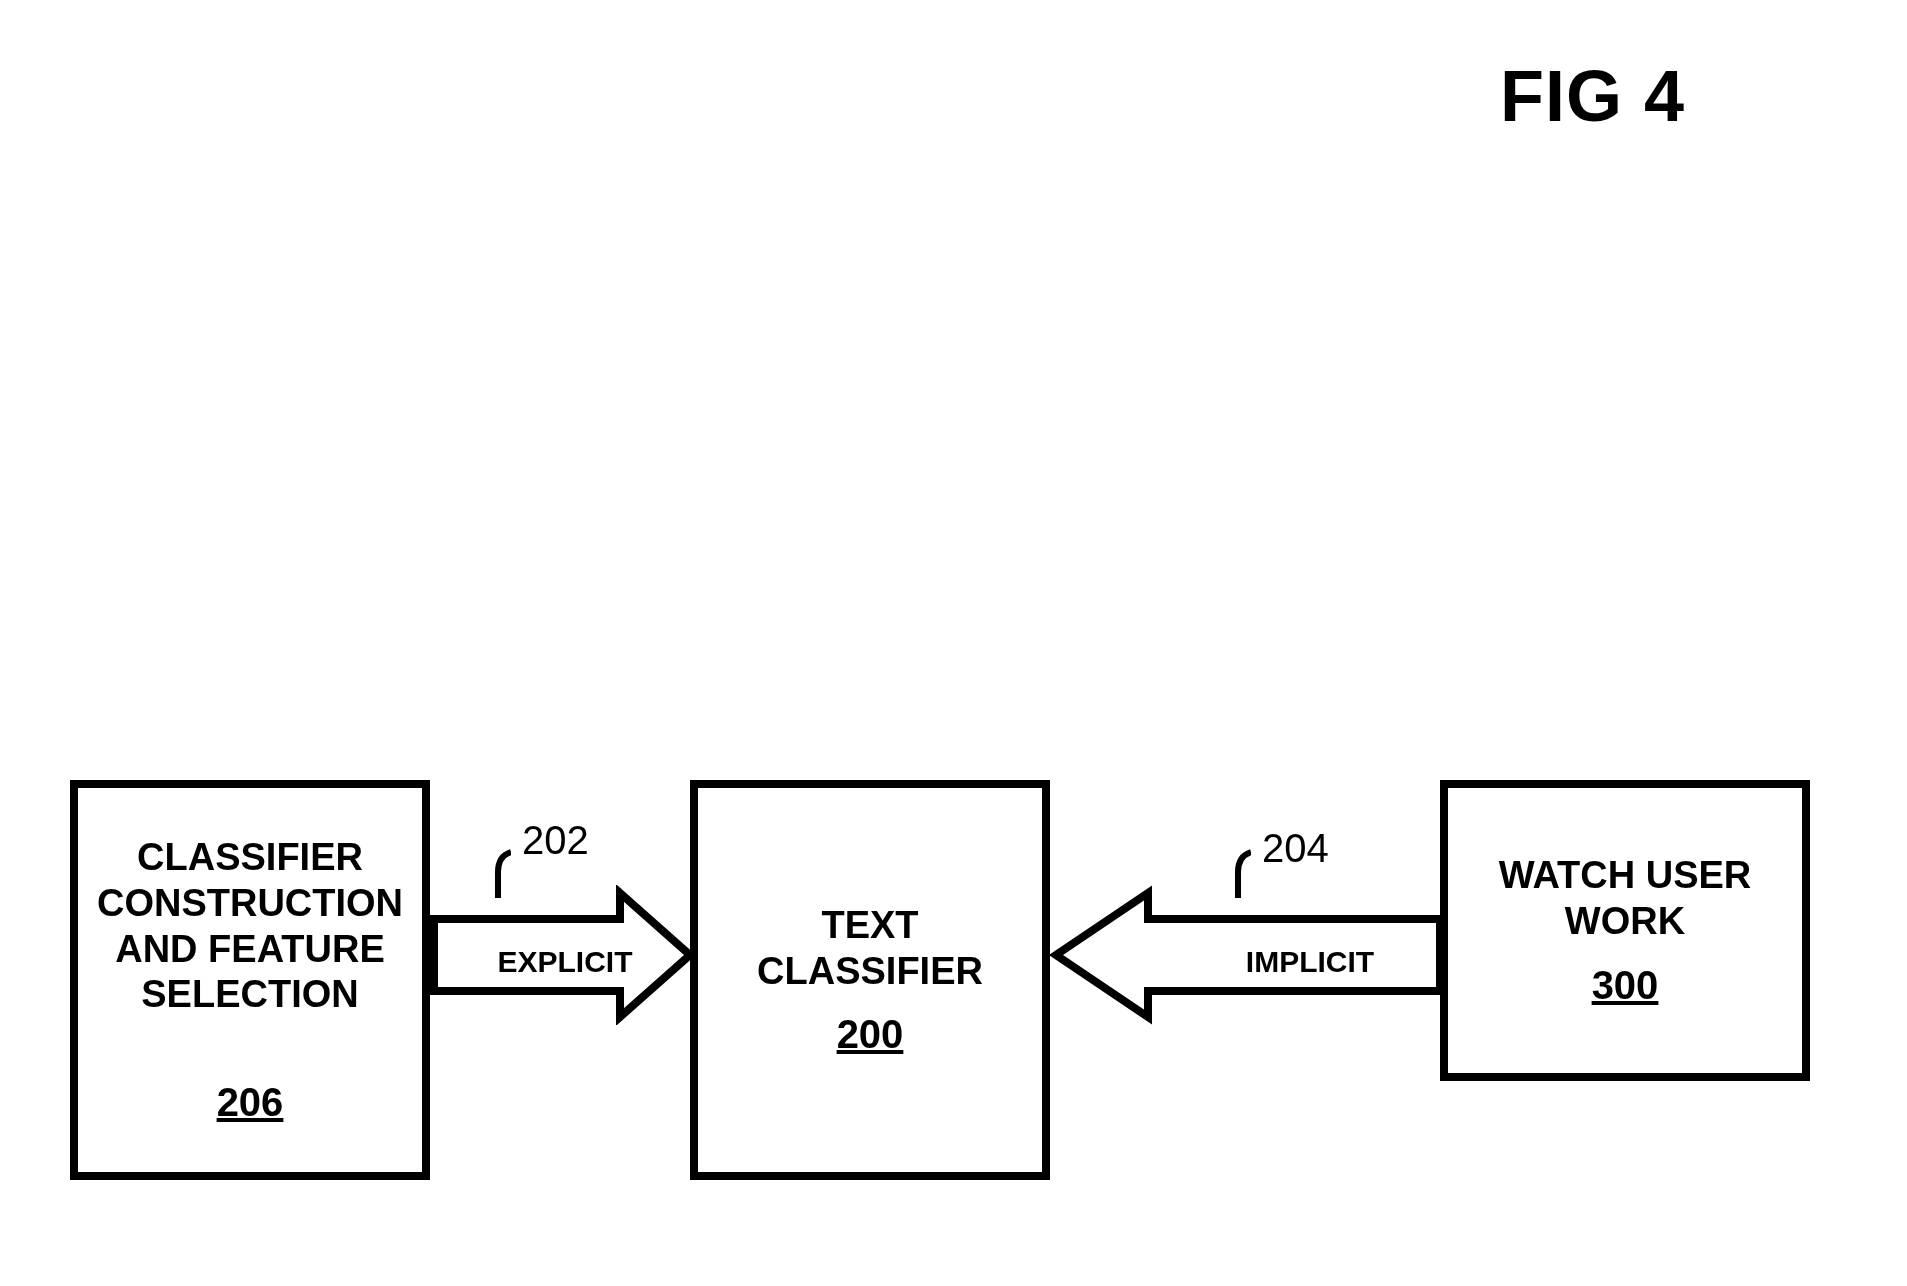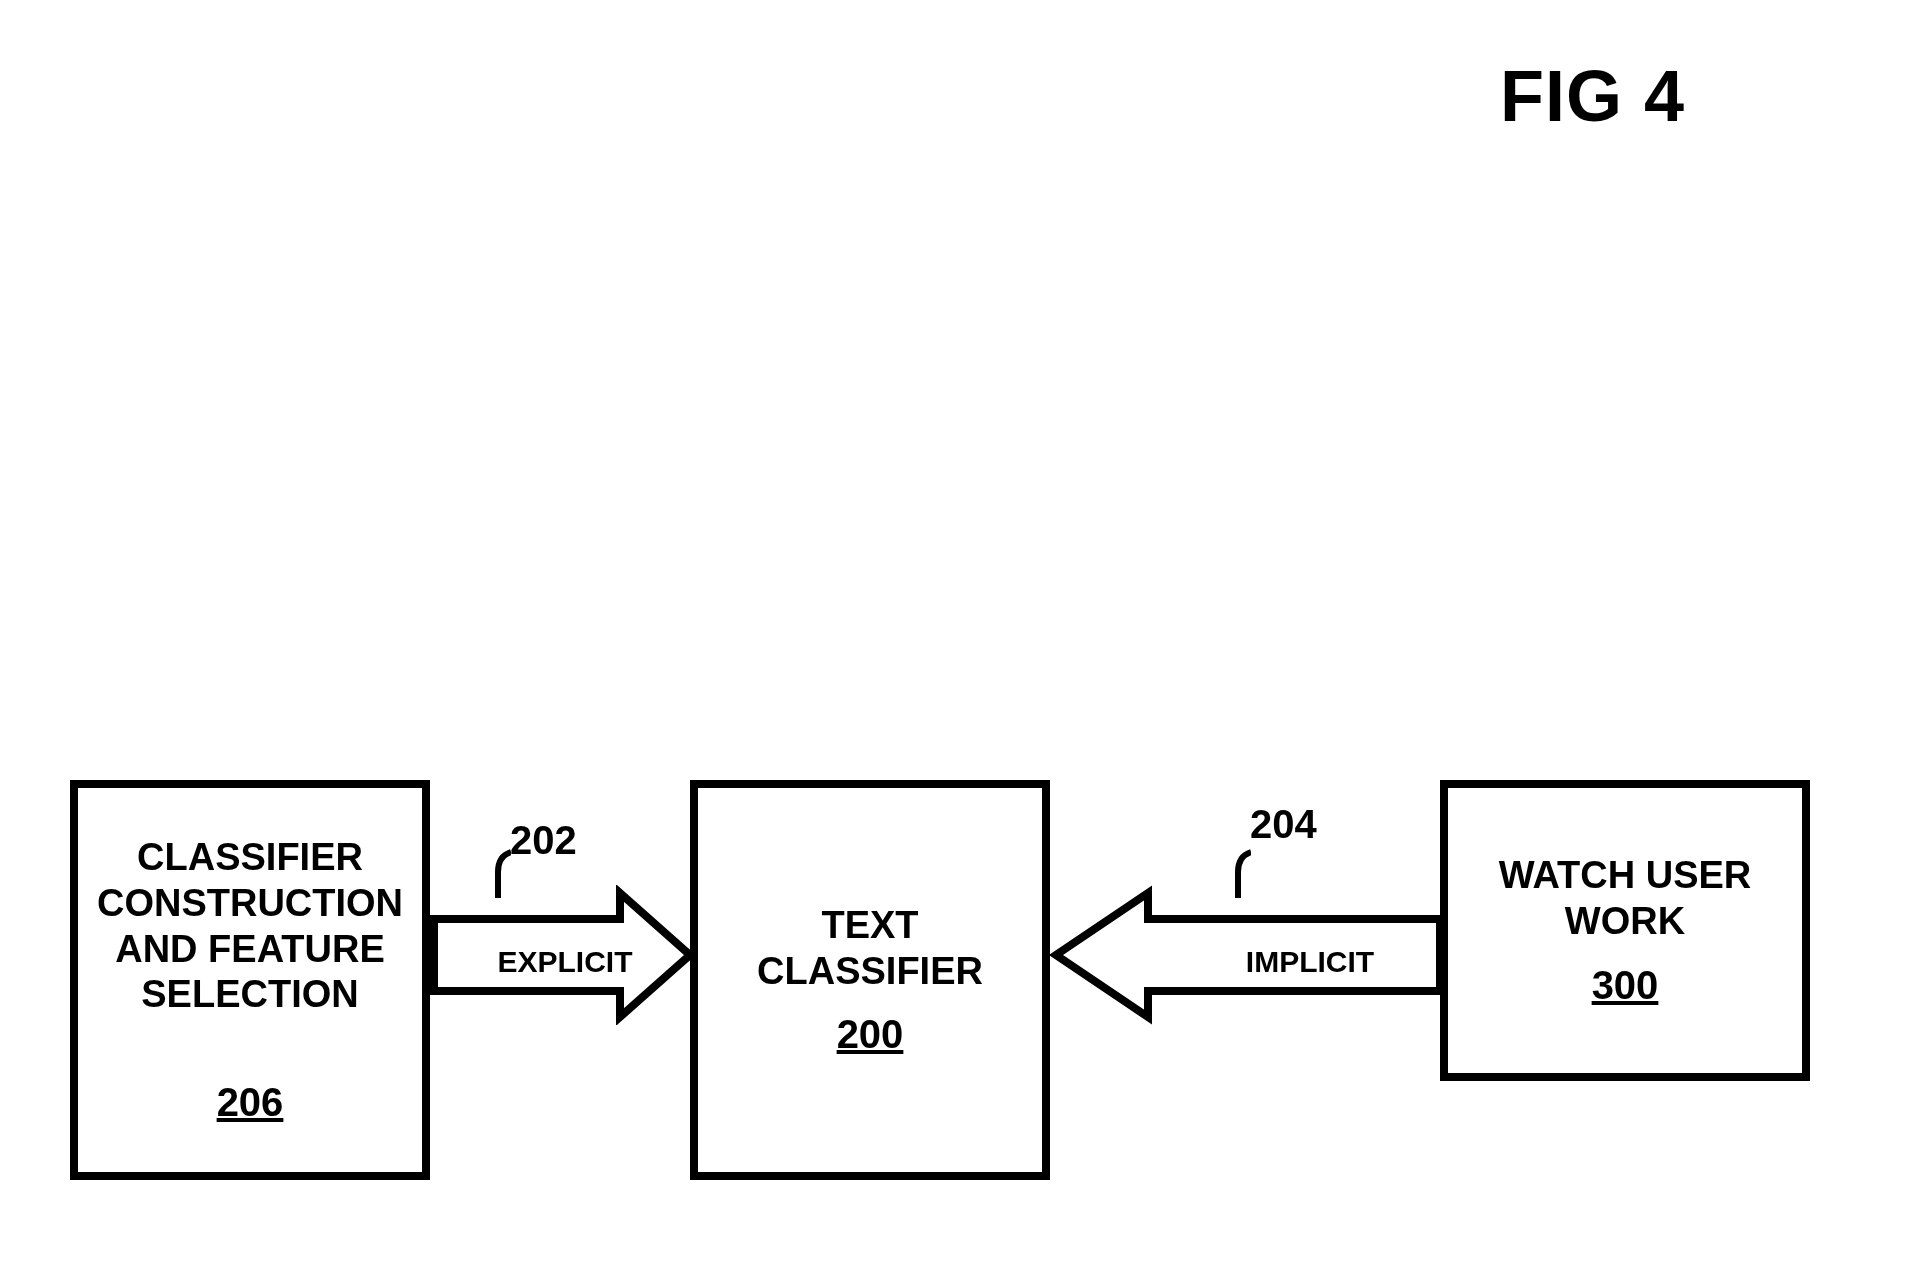--- a/index.html
+++ b/index.html
@@ -85,24 +85,25 @@
   }
   .arrow-label.implicit {
     left: 1110px;
     top: 195px;
     width: 260px;
   }
 
   .arrow-ref {
     position: absolute;
     font-size: 40px;
-    font-weight: 700;
+    font-weight: 400;
+    margin-left: 12px;
   }
   .ref-202 { left: 440px; top: 68px; }
-  .ref-204 { left: 1180px; top: 52px; }
+  .ref-204 { left: 1180px; top: 76px; }
 
   
   .tick {
     position: absolute;
     width: 26px;
     height: 52px;
   }
   .tick svg { width: 100%; height: 100%; }
   .tick-202 { left: 415px; top: 96px; }
   .tick-204 { left: 1155px; top: 96px; }

